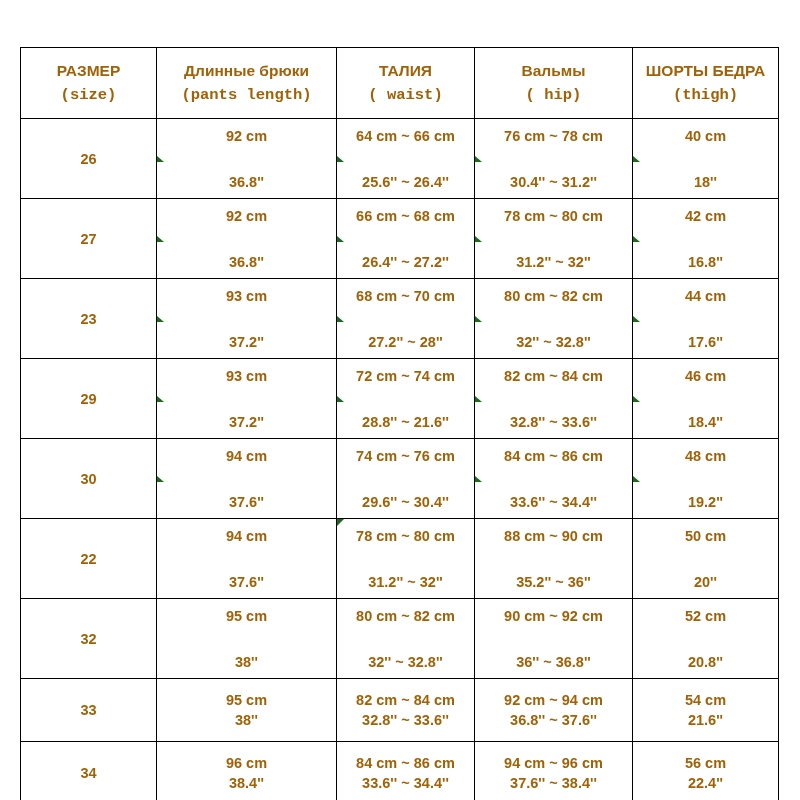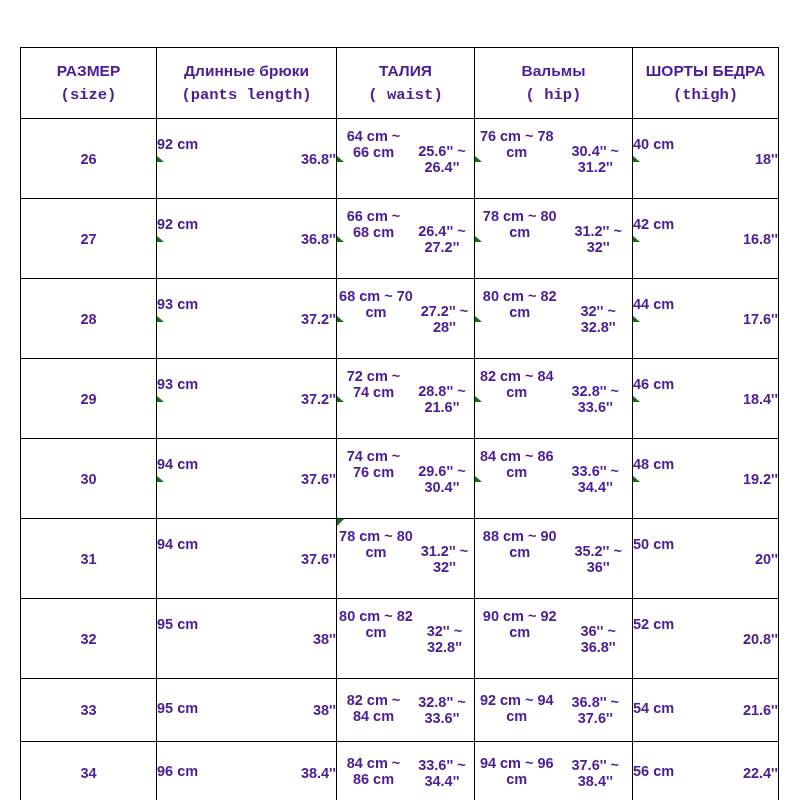--- a/index.html
+++ b/index.html
@@ -42,21 +42,21 @@
   table.size-table col.c-waist  { width: 138px; }
   table.size-table col.c-hip    { width: 158px; }
   table.size-table col.c-thigh  { width: 146px; }
 
   table.size-table th,
   table.size-table td {
     border: 1px solid #000000;
     text-align: center;
     vertical-align: middle;
     font-weight: bold;
-    color: #4c1d95;
+    color: #a16207;
     position: relative;
     padding: 0;
   }
 
   table.size-table thead th {
     height: 66px;
     font-size: 15.5px;
     line-height: 1.55;
     padding: 2px 4px;
   }
@@ -71,22 +71,22 @@
     font-size: 15px;
     height: 79px;
     margin-top: 27px;
   }
 
   td.meas {
     padding: 0 4px;
   }
   .meas-inner {
     display: flex;
-    flex-direction: row;
-    justify-content: space-between;
+    flex-direction: column;
+    justify-content: center;
     align-items: center;
     height: 100%;
   }
   .meas-cm   { display: block; }
   .meas-in   { display: block; }
 
   
   tr.spacing-wide .meas-cm { margin-bottom: 30px; }
   
   tr.spacing-tight .meas-cm { margin-bottom: 4px; }
@@ -212,21 +212,21 @@
             </td>
             <td class="meas">
               <span class="marker mid"></span>
               <div class="meas-inner">
                 <span class="meas-cm">42 cm</span>
                 <span class="meas-in">16.8''</span>
               </div>
             </td>
           </tr>
           <tr class="spacing-wide row-tall">
-            <td class="size-cell"><span>28</span></td>
+            <td class="size-cell"><span>23</span></td>
             <td class="meas">
               <span class="marker mid"></span>
               <div class="meas-inner">
                 <span class="meas-cm">93 cm</span>
                 <span class="meas-in">37.2''</span>
               </div>
             </td>
             <td class="meas">
               <span class="marker mid"></span>
               <div class="meas-inner">
@@ -304,21 +304,21 @@
             </td>
             <td class="meas">
               <span class="marker mid"></span>
               <div class="meas-inner">
                 <span class="meas-cm">48 cm</span>
                 <span class="meas-in">19.2''</span>
               </div>
             </td>
           </tr>
           <tr class="spacing-wide row-tall">
-            <td class="size-cell"><span>31</span></td>
+            <td class="size-cell"><span>22</span></td>
             <td class="meas">
               <div class="meas-inner">
                 <span class="meas-cm">94 cm</span>
                 <span class="meas-in">37.6''</span>
               </div>
             </td>
             <td class="meas">
               <span class="marker corner"></span>
               <div class="meas-inner">
                 <span class="meas-cm">78 cm ~ 80 cm</span>

